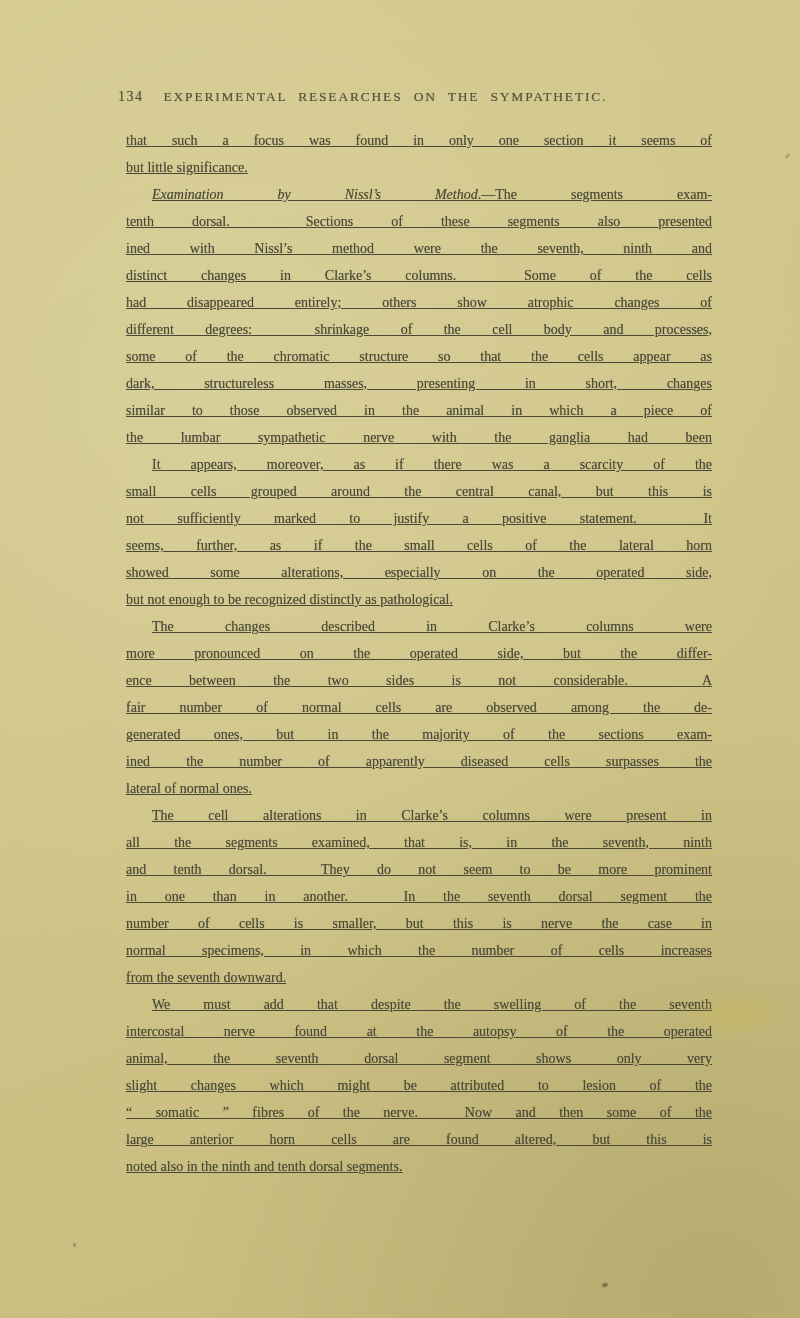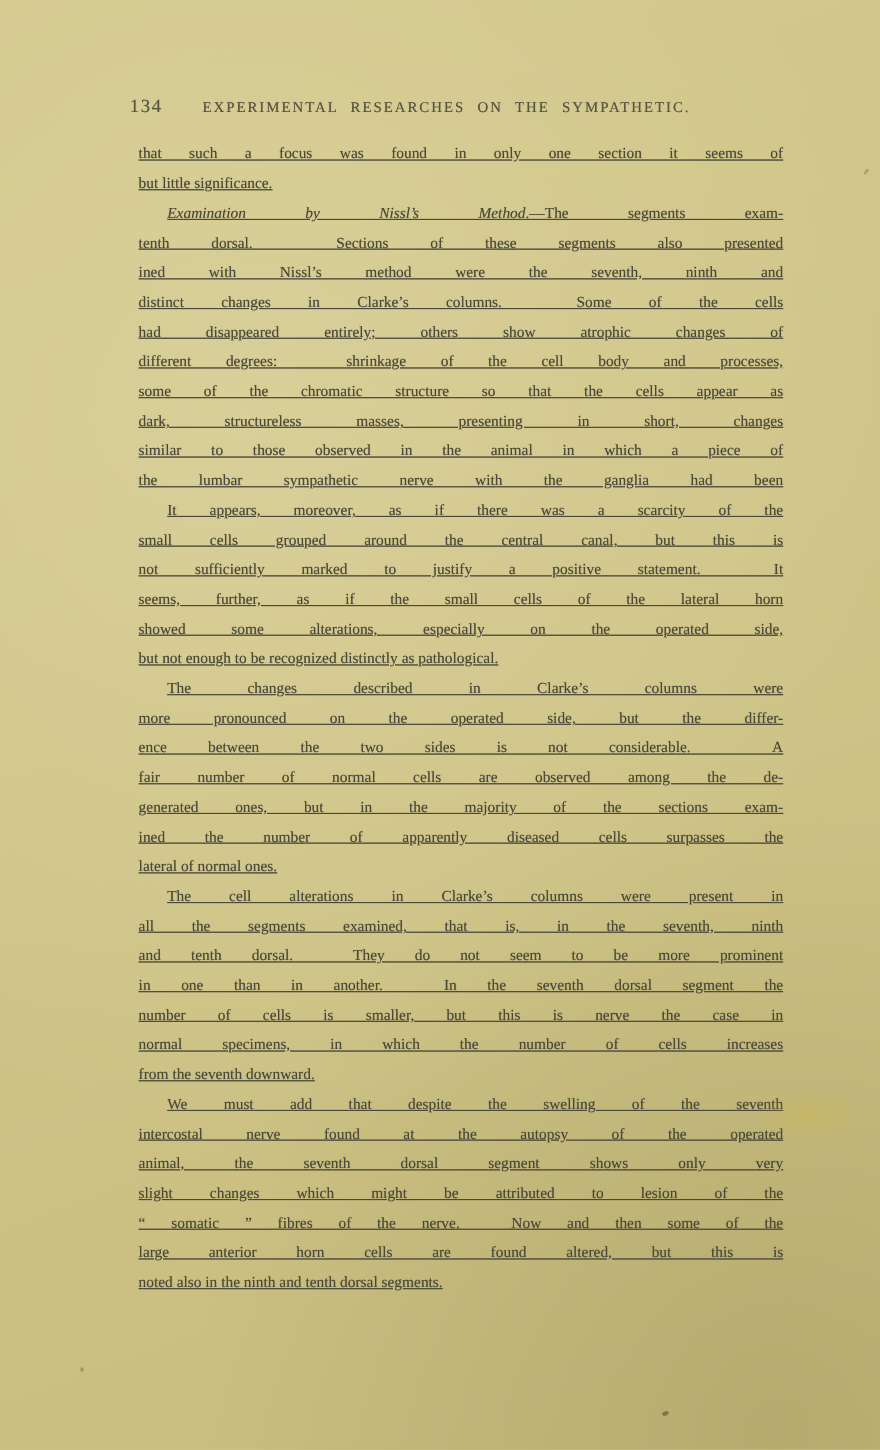--- a/index.html
+++ b/index.html
@@ -13,25 +13,25 @@
       linear-gradient(160deg, #d3c98d 0%, #d0c588 45%, #cbc082 75%, #c7bc7d 100%);
     font-family:"Liberation Serif","DejaVu Serif",serif;
   }
   .header{
     position:absolute;left:118px;top:87px;
     white-space:nowrap;
     color:#56553f;
     text-shadow:0 0 0.7px rgba(86,85,63,0.6);
   }
   .pagenum{
-    font-size:17px;
+    font-size:14px;
     letter-spacing:1.5px;
   }
   .runtitle{
-    margin-left:36px;
+    margin-left:20px;
     font-size:13.5px;
     letter-spacing:1.8px;
     word-spacing:6px;
   }
   .textblock{
     position:absolute;left:126px;top:127px;width:586px;
     color:#4a4938;
     font-size:14px;
     line-height:27px;
     text-shadow:0 0 0.7px rgba(74,73,56,0.55);

